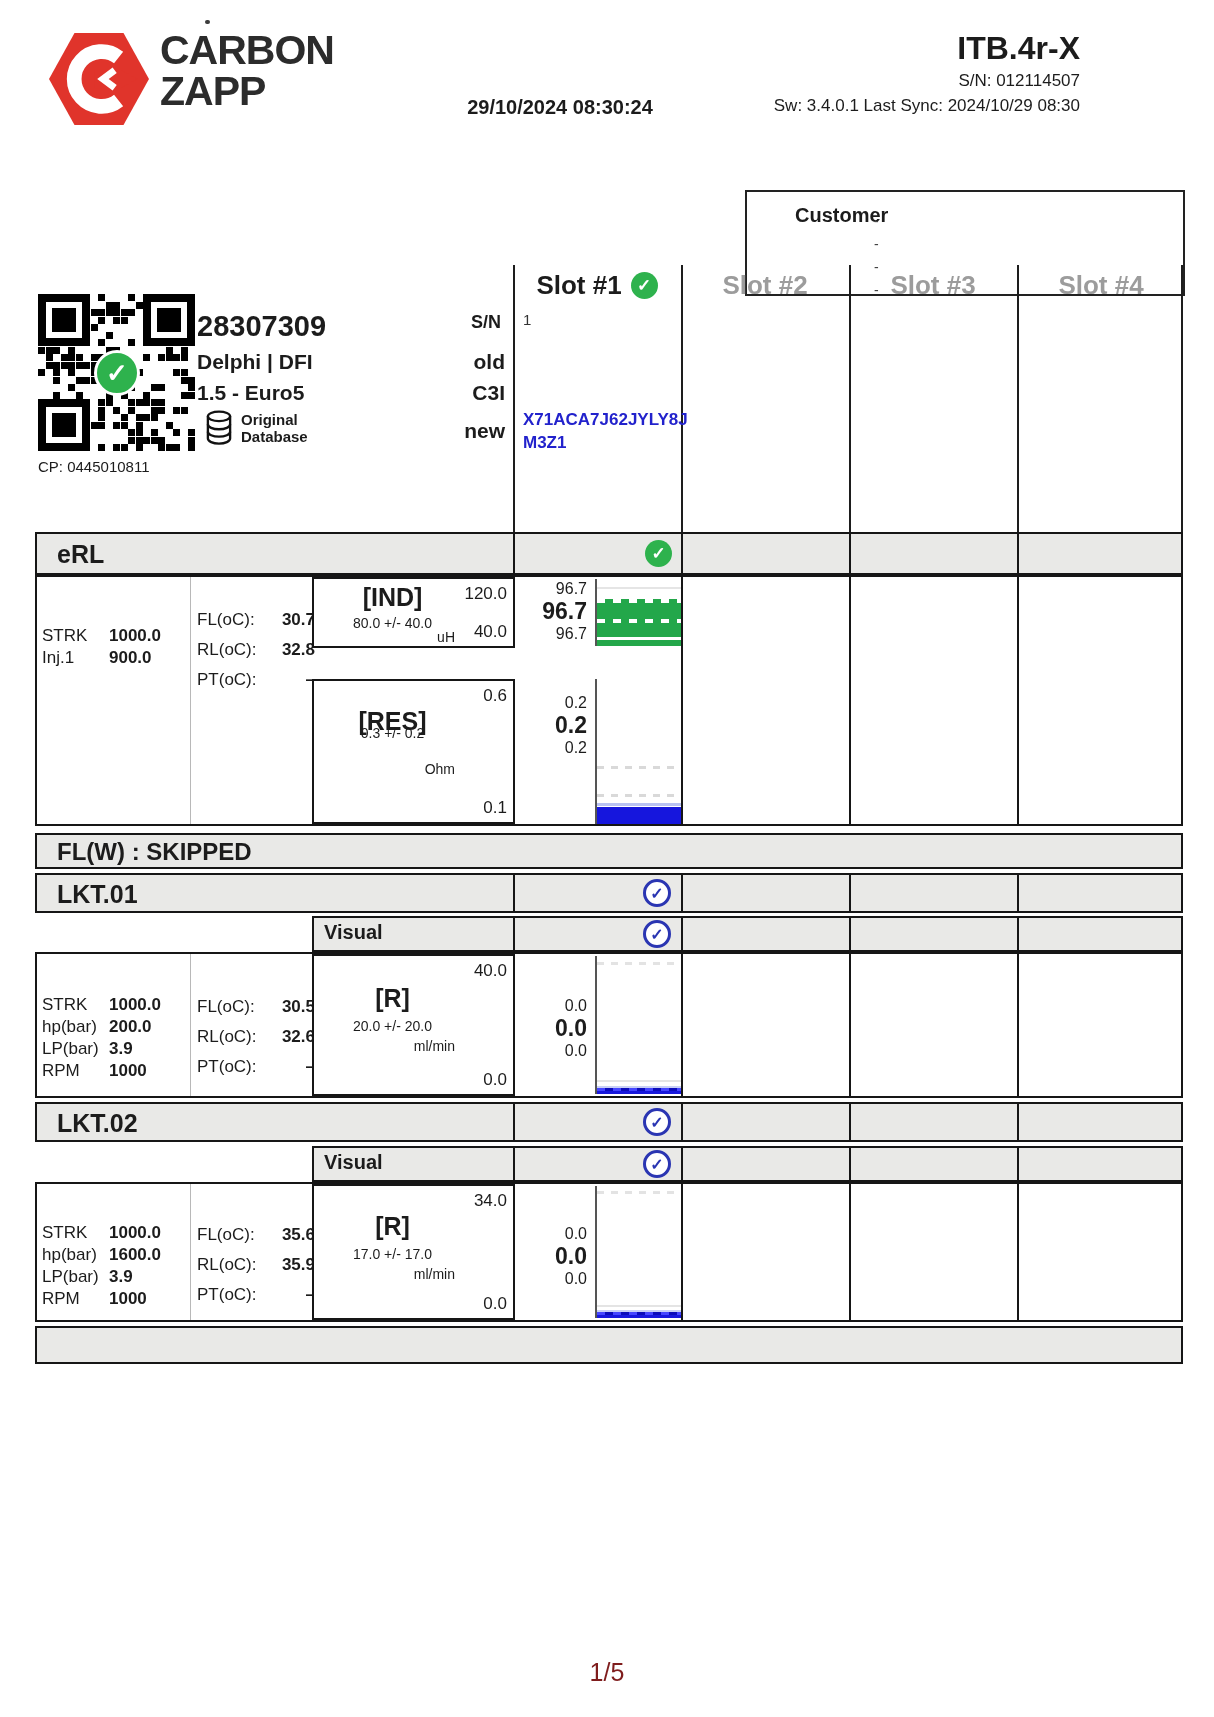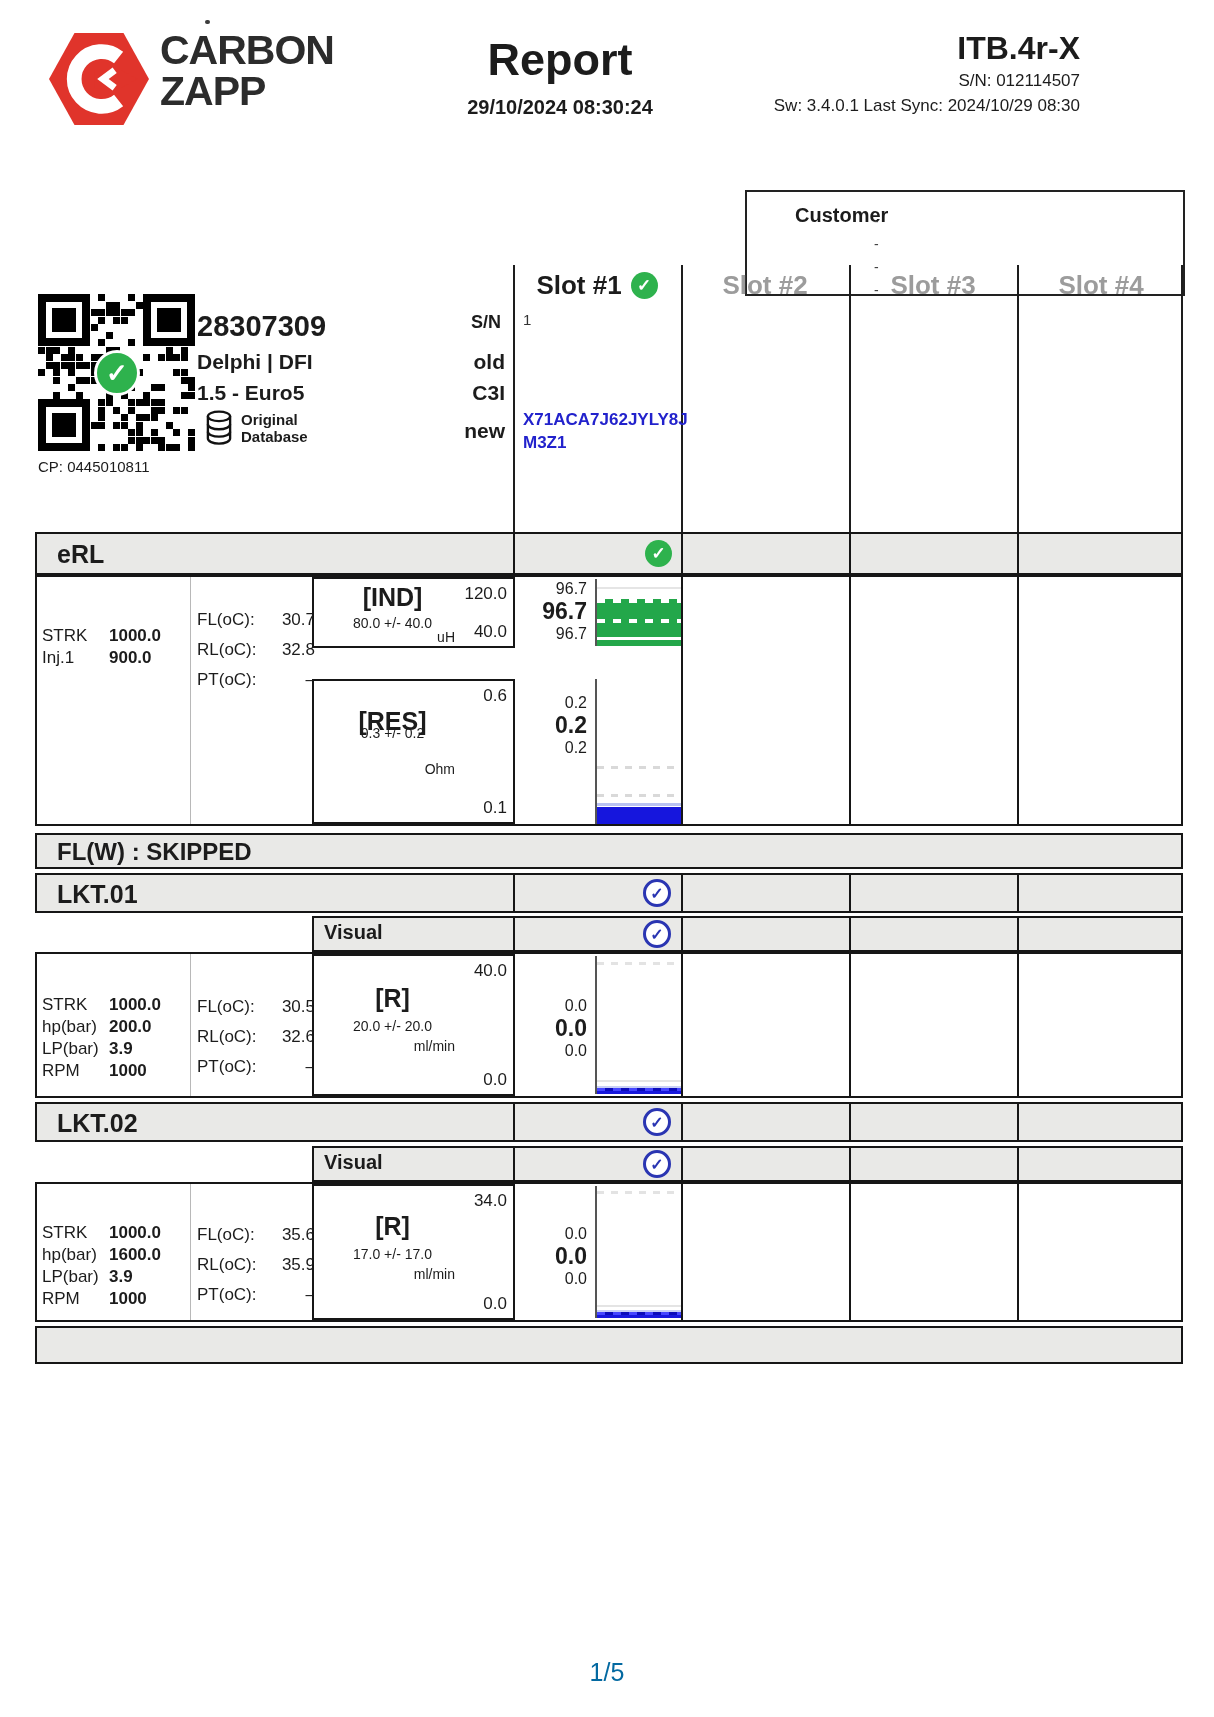--- a/index.html
+++ b/index.html
@@ -40,57 +40,56 @@
   
   .slot-title{position:absolute;top:270px;width:168px;display:flex;align-items:center;justify-content:center;
               gap:9px;font-size:26px;font-weight:bold;}
   .slot-gray{color:#9c9c9c;}
   
   .kvrow{display:flex;font-size:17px;line-height:22px;}
   .kvrow .l{width:67px;}
   .kvrow .v{font-weight:bold;}
   .tmprow{display:flex;font-size:17px;line-height:30px;}
   .tmprow .l{width:74px;}
-  .tmprow .v{font-weight:normal;width:44px;text-align:right;}
+  .tmprow .v{font-weight:bold;width:44px;text-align:right;}
   
   .mbox{position:absolute;border:2px solid #161616;box-sizing:border-box;background:#fff;}
   .mbox .smax{position:absolute;top:5px;right:6px;font-size:17px;}
   .mbox .smin{position:absolute;bottom:4px;right:6px;font-size:17px;}
   .mbox .mlabel{position:absolute;left:0;right:42px;text-align:center;font-size:25px;font-weight:bold;}
   .mbox .mtol{position:absolute;left:0;right:42px;text-align:center;font-size:14px;}
   .mbox .munit{position:absolute;right:58px;font-size:14px;}
   
   .vstack{position:absolute;width:78px;text-align:right;padding-right:4px;box-sizing:border-box;}
   .vstack .s{font-size:16px;line-height:19px;}
   .vstack .bb{font-size:23px;line-height:26px;font-weight:bold;}
   
   .chart{position:absolute;background:#fff;border-left:2px solid #555;box-sizing:border-box;}
   .hl{position:absolute;left:0;right:0;}
   .dashw{background:repeating-linear-gradient(90deg,#fff 0 8px,rgba(255,255,255,0) 8px 16px);}
   .dashg{background:repeating-linear-gradient(90deg,#d9d9d9 0 7px,rgba(255,255,255,0) 7px 14px);}
   .dashgl{background:repeating-linear-gradient(90deg,#e3e3e3 0 7px,rgba(255,255,255,0) 7px 14px);}
-  .footer{position:absolute;left:0;right:0;top:1658px;text-align:center;font-size:25px;color:#0369a1;}
+  .footer{position:absolute;left:0;right:0;top:1658px;text-align:center;font-size:25px;color:#7f1d1d;}
 </style>
 </head>
 <body>
 
 <div class="sheet">
 
   <svg class="abs" style="left:45px;top:30px" width="108" height="98" viewBox="0 0 110 100">
     <path d="M30 3 H80 L106 50 L80 97 H30 L4 50 Z" fill="#e0342b"></path>
     <path d="M75 28 A28 28 0 1 0 75 72" stroke="#fff" stroke-width="15" fill="none"></path>
     <polygon points="50,40 76,40 94,50 76,60 50,60" fill="#e0342b"></polygon>
     <polyline points="71,41 59,50 71,59" stroke="#fff" stroke-width="7" fill="none"></polyline>
   </svg>
   <div class="abs" style="left:205px;top:20px;width:5px;height:4px;background:#3c3c3c;border-radius:2px;"></div>
   <div class="brand">
     <div>CARBON</div>
     <div>ZAPP</div>
   </div>
-  <div class="report-title">Report</div>
   <div class="report-dt">29/10/2024 08:30:24</div>
   <div class="dev">
     <div class="t">ITB.4r-X</div>
     <div class="s">S/N: 012114507</div>
     <div class="s">Sw: 3.4.0.1 Last Sync: 2024/10/29 08:30</div>
   </div>
 
   <div class="ibox" style="left:745px;width:440px;margin-top:28px;">
     <div class="lbl">Customer</div>
     <div class="dashcol">

